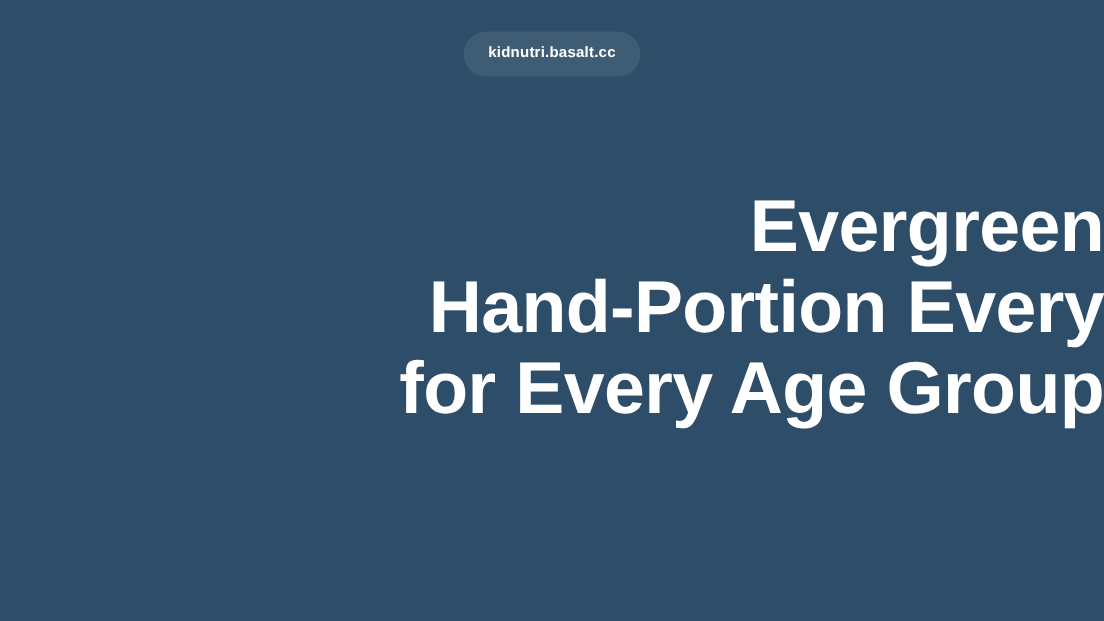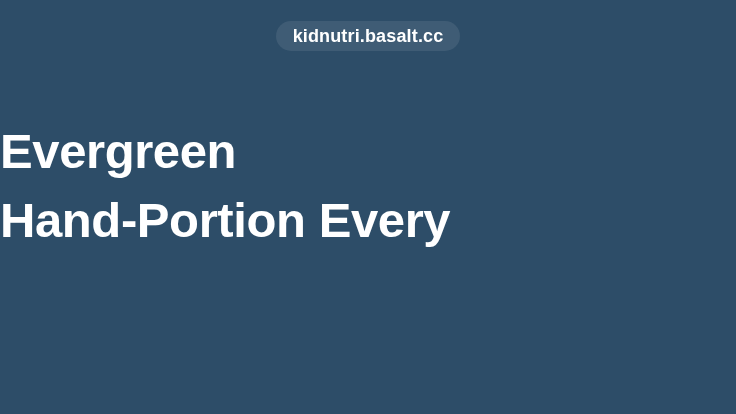--- a/index.html
+++ b/index.html
@@ -45,38 +45,37 @@
     justify-content: center;
     height: 30px;
     padding: 0 17px;
     border-radius: 15px;
     background: rgba(255, 255, 255, 0.085);
     pointer-events: auto;
   }
 
   .domain-pill-text {
     font-family: "Liberation Sans", "DejaVu Sans", sans-serif;
-    font-size: 18px;
+    font-size: 10px;
     font-weight: 700;
     letter-spacing: 0.15px;
     line-height: 1;
     color: #ffffff;
     white-space: nowrap;
   }
 
   
   .headline-block {
     position: absolute;
     top: 124px;
     left: 0;
     right: 0;
     display: flex;
     flex-direction: column;
-    align-items: flex-start;
-    gap: 15px;
+    align-items: flex-end;
   }
 
   .headline-line {
     font-family: "Liberation Sans", "DejaVu Sans", sans-serif;
     font-size: 49px;
     font-weight: 700;
     line-height: 54px;
     letter-spacing: -0.4px;
     color: #ffffff;
     text-align: center;
@@ -90,15 +89,16 @@
 
   <div class="domain-pill-wrap">
     <div class="domain-pill">
       <span class="domain-pill-text">kidnutri.basalt.cc</span>
     </div>
   </div>
 
   <div class="headline-block">
     <div class="headline-line">Evergreen</div>
     <div class="headline-line">Hand-Portion Every</div>
+    <div class="headline-line">for Every Age Group</div>
   </div>
 
 </div>
 
 </body></html>

